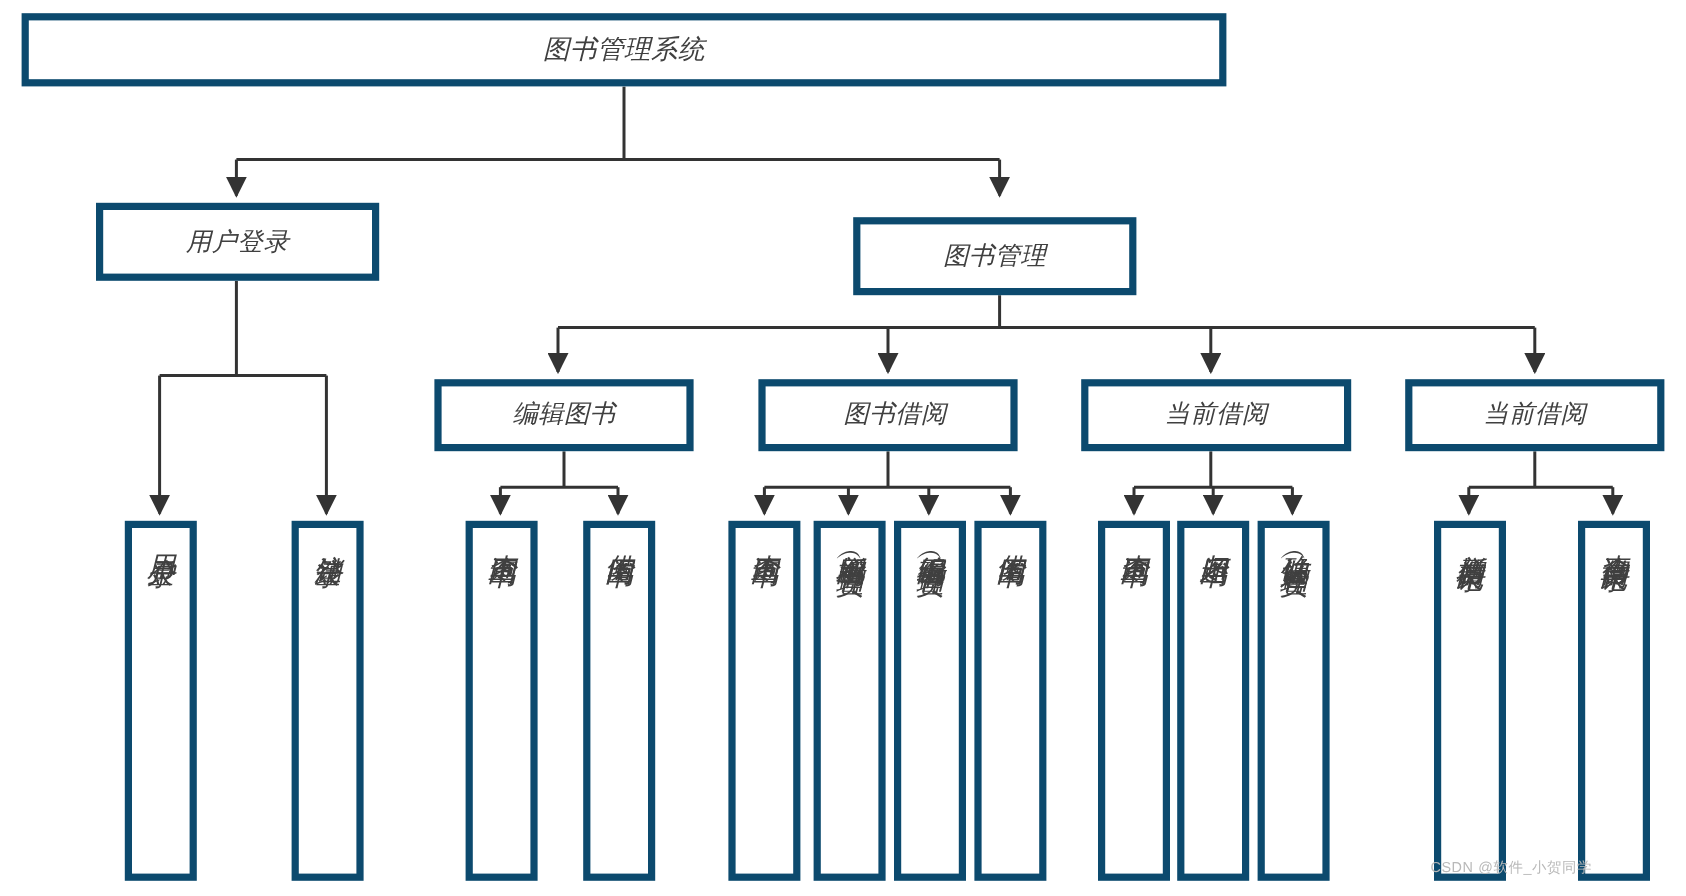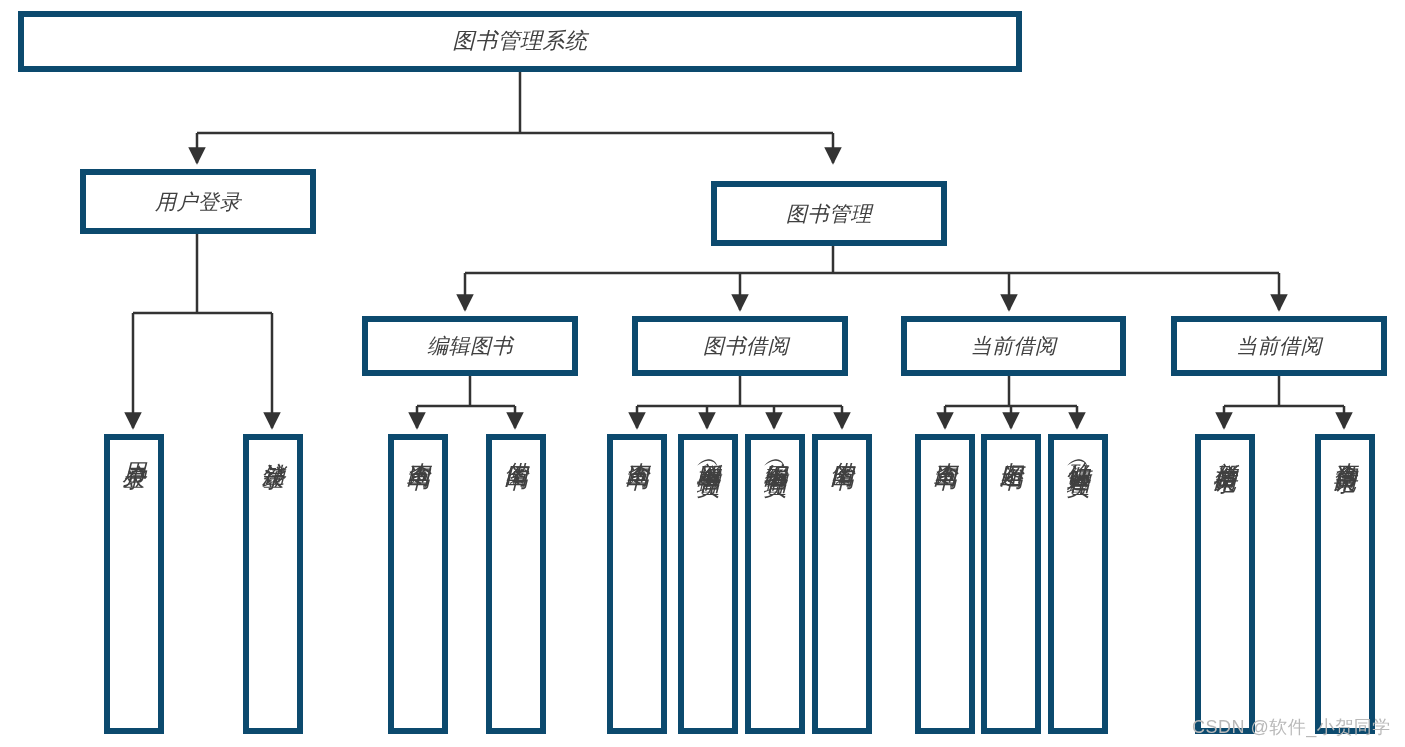--- a/index.html
+++ b/index.html
@@ -57,21 +57,21 @@
   }
   .node.v .lbl {
     writing-mode: vertical-rl;
     text-orientation: upright;
     font-size: 23px;
     line-height: 1.08;
     letter-spacing: 2px;
   }
   .watermark {
     position: absolute;
-    font-size: 18px;
+    font-size: 12px;
     color: #b9b9b9;
     white-space: nowrap;
     letter-spacing: 0.5px;
   }
 </style>
 </head>
 <body>
 
 <div id="canvas">
 

